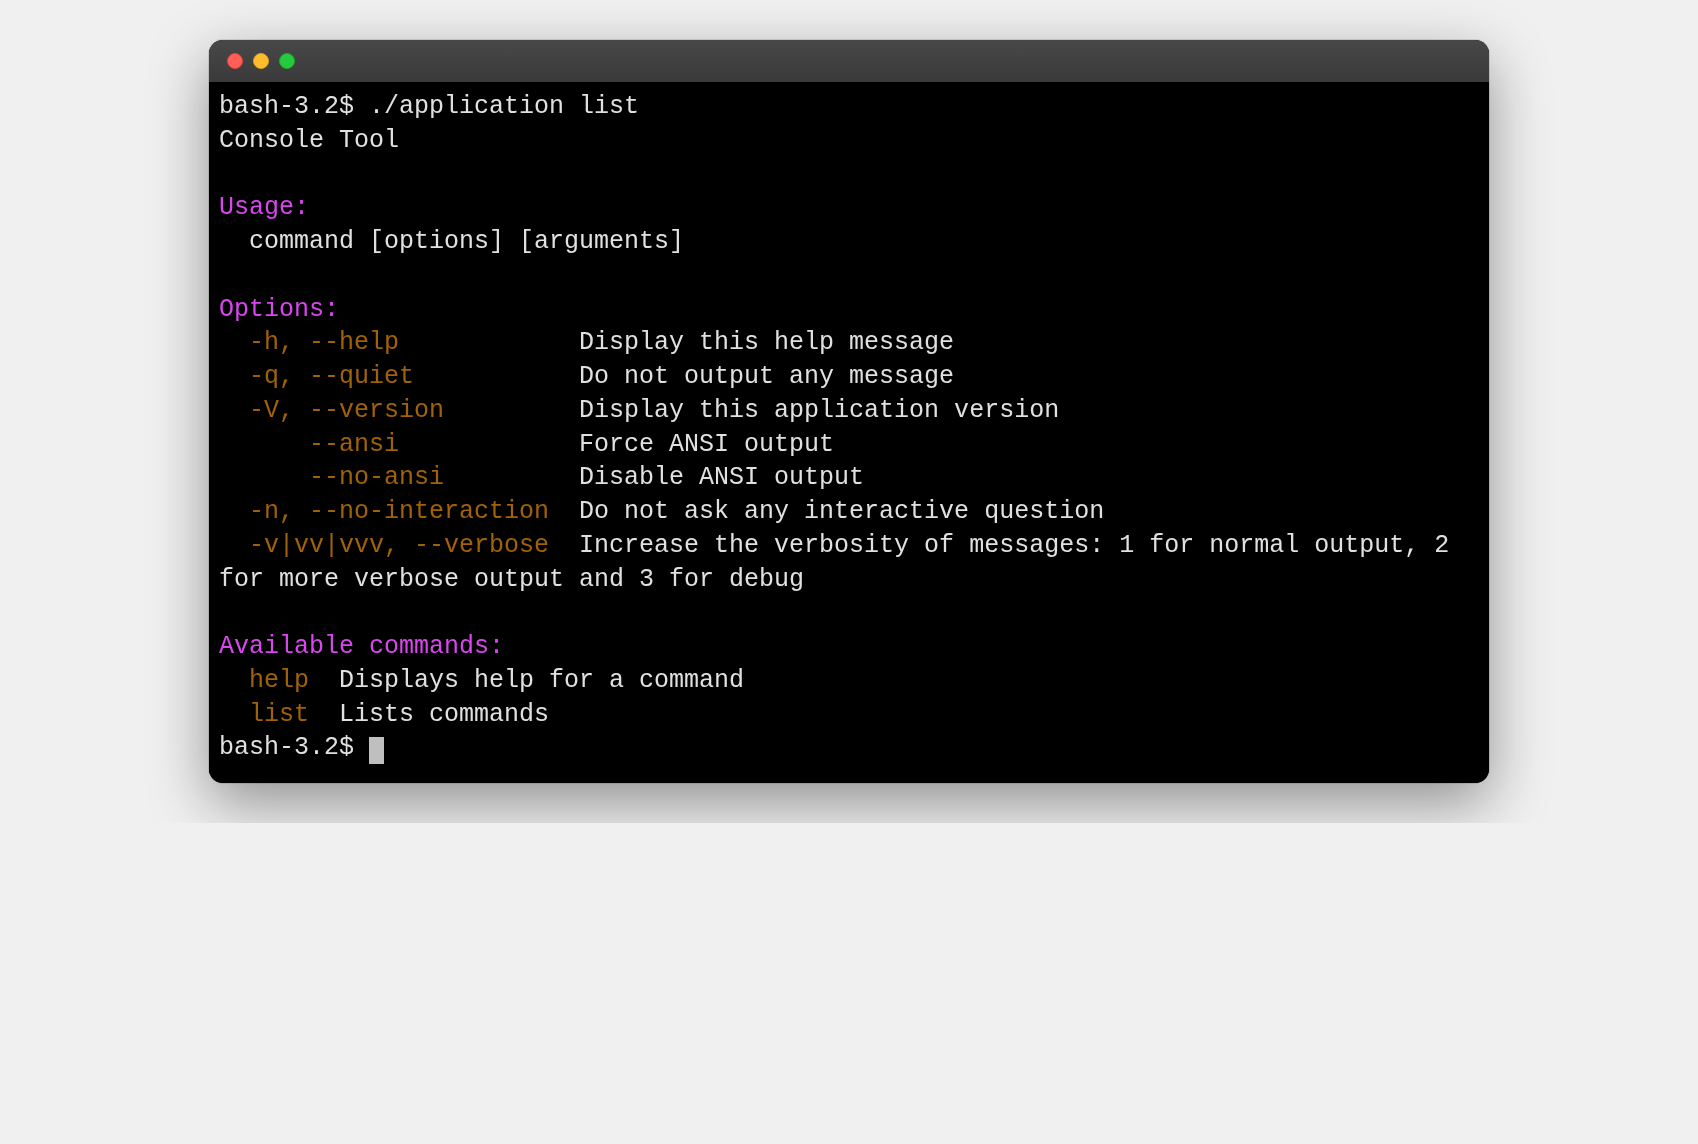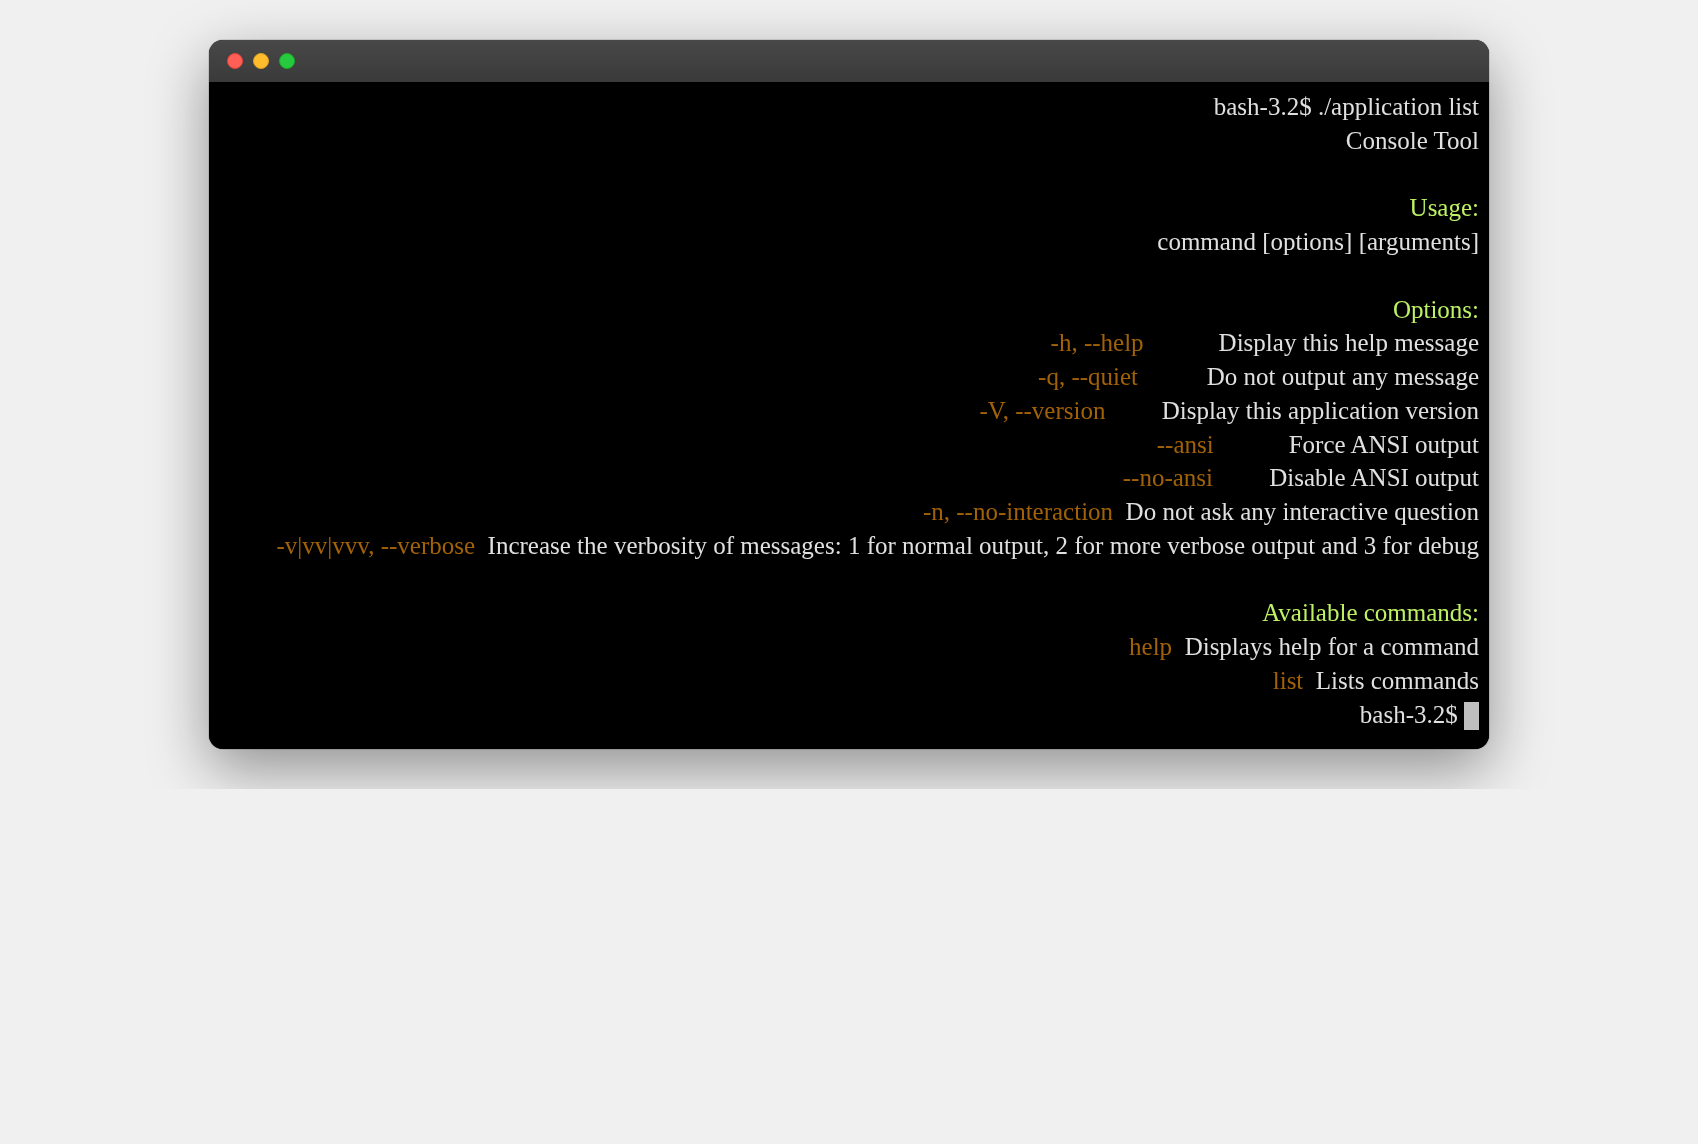--- a/index.html
+++ b/index.html
@@ -37,24 +37,23 @@
     .yellow { background: #ffbd2e; border: 1px solid #dea123; }
     .green { background: #27c93f; border: 1px solid #1aab29; }
     .terminal-body {
       background: #000;
       color: #e0e0e0;
       padding: 8px 10px 18px 10px;
       font-size: 25px;
       line-height: 1.35;
       white-space: pre-wrap;
       word-wrap: break-word;
-      font-family: Liberation Serif, serif;
-      text-align: right;
+      font-family: Liberation Mono, monospace;
     }
-    .c-yellow { color: #bef264; }
+    .c-yellow { color: #d946ef; }
     .c-green { color: #a16207; }
     .c-white { color: #e0e0e0; }
     .cursor {
       display: inline-block;
       width: 0.6em;
       height: 1.1em;
       background: #bfbfbf;
       vertical-align: text-bottom;
       margin-bottom: -2px;
     }

